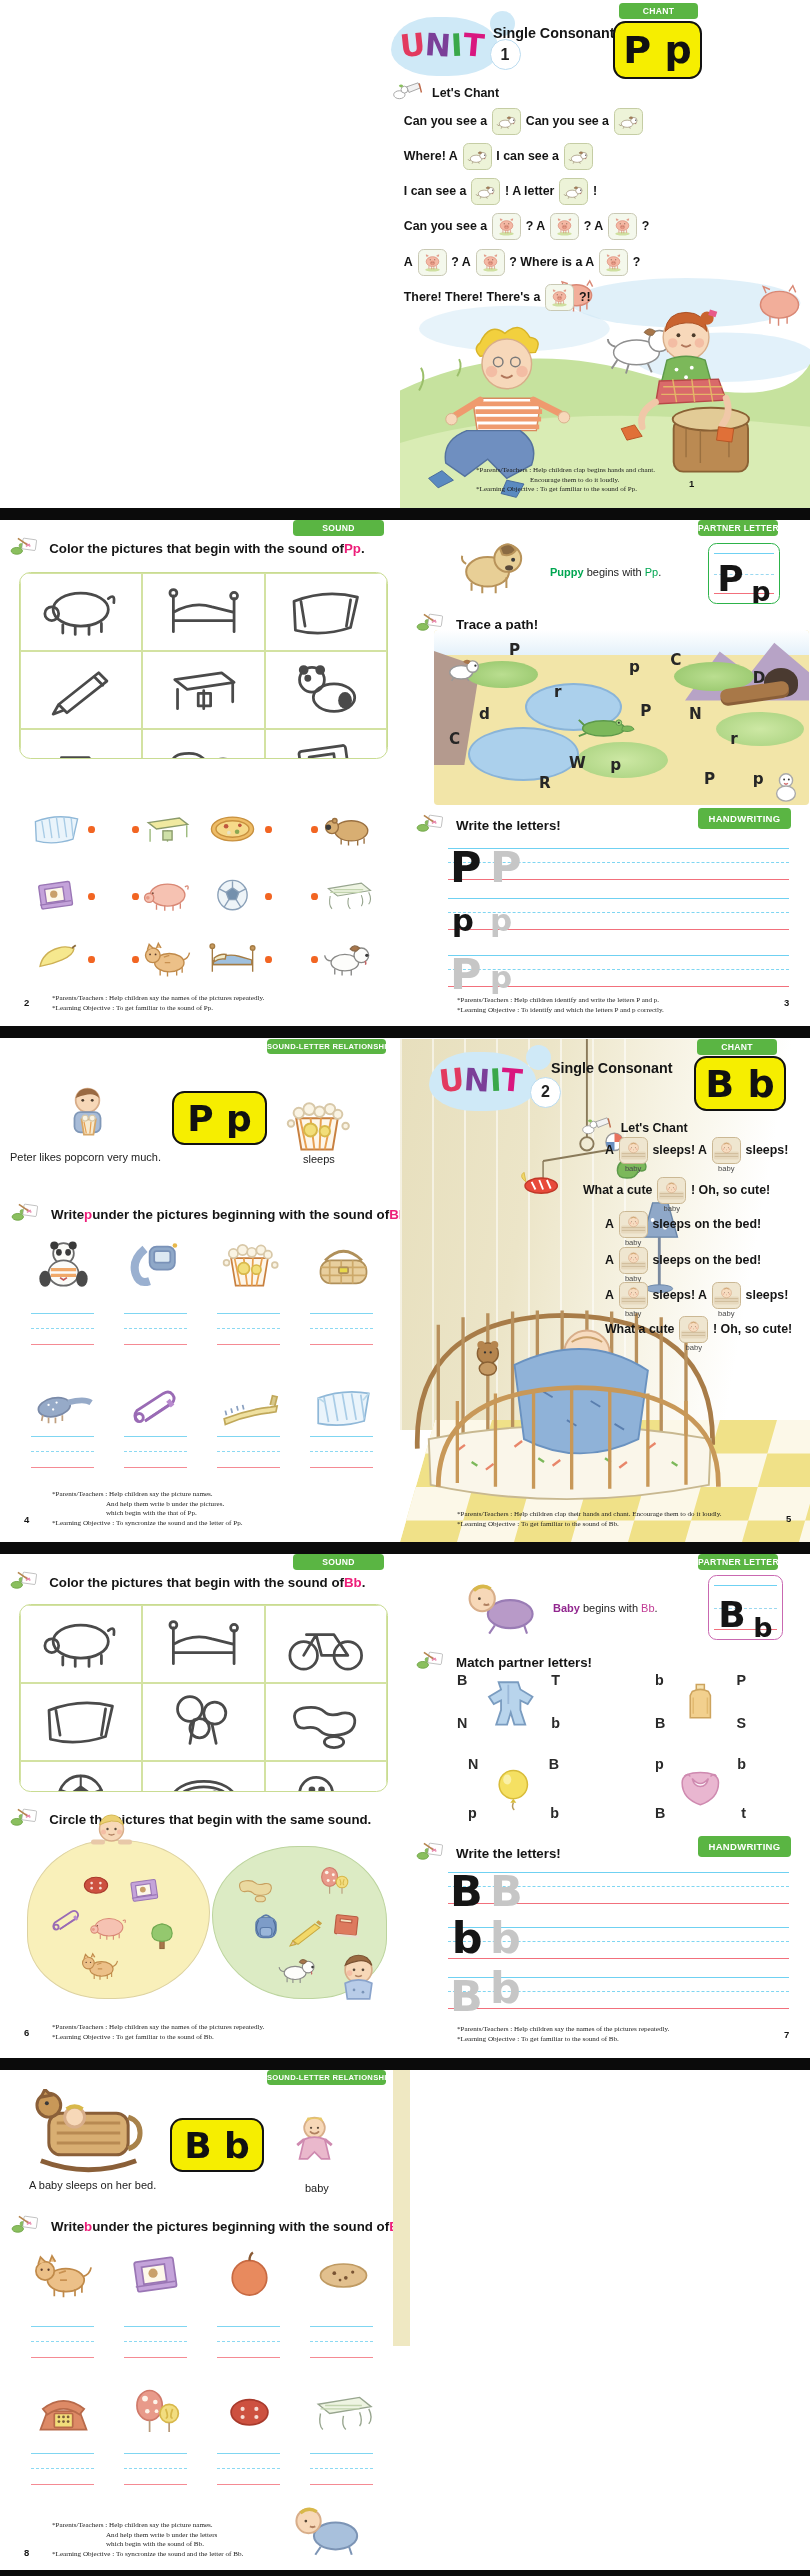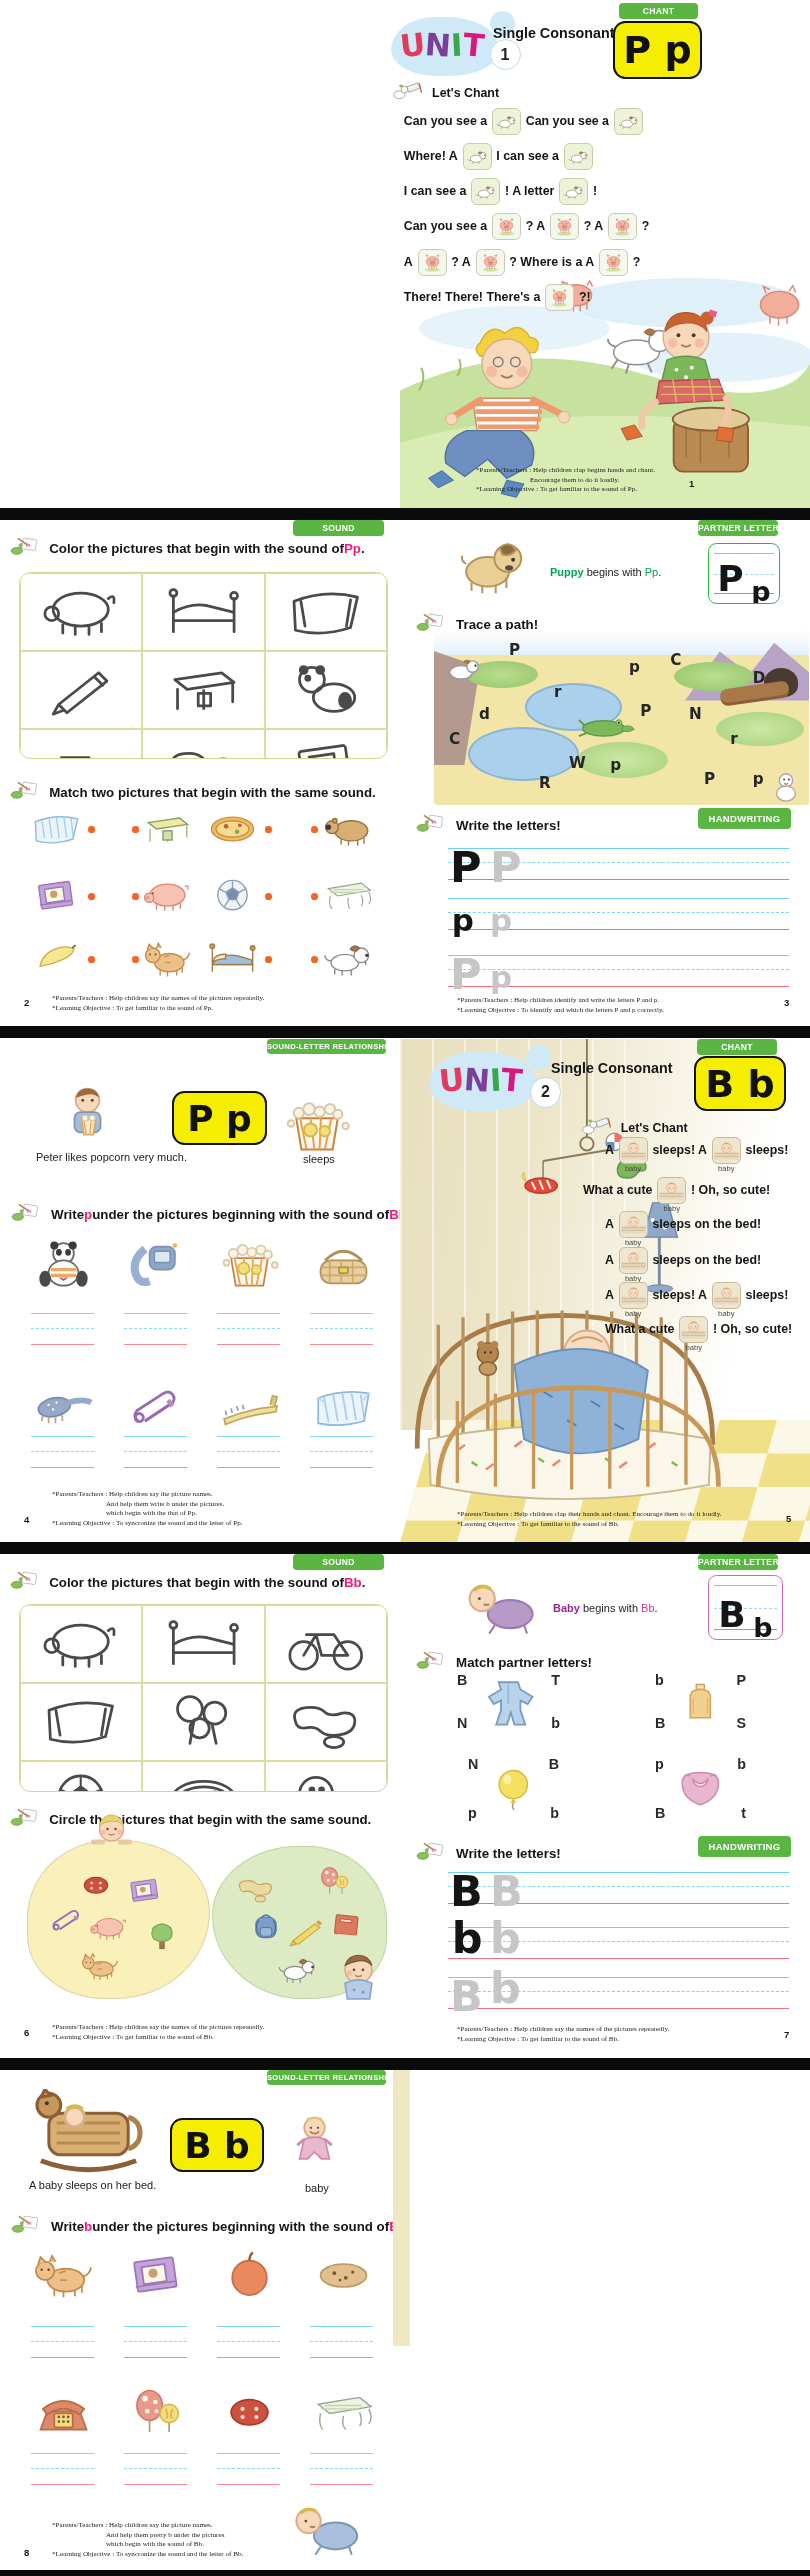--- a/index.html
+++ b/index.html
@@ -474,32 +474,20 @@
       <div class="cell">
           <svg viewBox="0 0 60 44" xmlns="http://www.w3.org/2000/svg">
             <g fill="none" stroke="#4a4a4a" stroke-width="2" stroke-linecap="round" stroke-linejoin="round">
               <rect x="12" y="8" width="34" height="26" rx="2" transform="rotate(-8 30 21)"></rect>
               <rect x="19" y="13" width="18" height="14" transform="rotate(-8 30 21)"></rect>
               <path d="M11 32l34-5"></path>
             </g>
           </svg>
         </div>
     </div>
-    <div class="h" style="left:9.5px;top:259px">
-      <span class="exi"><svg viewBox="0 0 60 44" xmlns="http://www.w3.org/2000/svg">
-            <g>
-              <ellipse cx="12" cy="28" rx="10" ry="6" fill="#8abf5e" stroke="#6aa040" stroke-width="1.5"></ellipse>
-              <circle cx="20" cy="19" r="4" fill="#8abf5e" stroke="#6aa040"></circle>
-              <rect x="22" y="7" width="24" height="19" rx="2" fill="#fff" stroke="#999" transform="rotate(8 34 16)"></rect>
-              <path d="M27 14l9 6M28 20l7-4" stroke="#e88aae" stroke-width="2.5"></path>
-              <path d="M14 6l16 11" stroke="#b5854e" stroke-width="3"></path>
-            </g>
-          </svg></span>
-      <span>Match two pictures that begin with the same sound.</span>
-    </div>
     <div class="m2row" style="top:287px">
       <div class="mitem" style="left:29px;top:0;width:55px;height:44px"><svg viewBox="0 0 60 44" xmlns="http://www.w3.org/2000/svg">
             <g stroke="#8fb8d8" stroke-width="1.5">
               <path d="M7 14q23-9 46-3l-5 22q-21 7-40 2z" fill="#eaf4fb"></path>
               <path d="M14 13l3 19M22 11l3 21M30 10l3 22M38 9l3 22M46 10l2 20" fill="none" stroke="#a9cce6"></path>
             </g>
           </svg></div>
       <div class="mdot" style="left:88px;top:19px"></div>
       <div class="mdot" style="left:132px;top:19px"></div>
       <div class="mitem" style="left:140px;top:0;width:55px;height:44px"><svg viewBox="0 0 60 44" xmlns="http://www.w3.org/2000/svg">
@@ -774,21 +762,21 @@
                 <circle cx="16" cy="12" r="4"></circle>
                 <circle cx="24" cy="9" r="4.5"></circle>
                 <circle cx="32" cy="11" r="4"></circle>
                 <circle cx="40" cy="9" r="4"></circle>
                 <circle cx="46" cy="13" r="3.5"></circle>
                 <circle cx="10" cy="20" r="2.5"></circle>
                 <circle cx="52" cy="22" r="2.5"></circle>
               </g>
             </g>
           </svg></span></div>
-    <div class="sent" style="left:36px;top:112px">Peter likes popcorn very much.</div>
+    <div class="sent" style="left:10px;top:112px">Peter likes popcorn very much.</div>
     <div class="sent" style="left:303px;top:114px">sleeps</div>
     <div class="h" style="left:11.4px;top:162px">
       <span class="exi"><svg viewBox="0 0 60 44" xmlns="http://www.w3.org/2000/svg">
             <g>
               <ellipse cx="12" cy="28" rx="10" ry="6" fill="#8abf5e" stroke="#6aa040" stroke-width="1.5"></ellipse>
               <circle cx="20" cy="19" r="4" fill="#8abf5e" stroke="#6aa040"></circle>
               <rect x="22" y="7" width="24" height="19" rx="2" fill="#fff" stroke="#999" transform="rotate(8 34 16)"></rect>
               <path d="M27 14l9 6M28 20l7-4" stroke="#e88aae" stroke-width="2.5"></path>
               <path d="M14 6l16 11" stroke="#b5854e" stroke-width="3"></path>
             </g>
@@ -1711,21 +1699,21 @@
         <i class="m"></i>
         <i class="b"></i>
       </div>
     <div class="wl" style="left:310px;top:383px">
         <i class="t"></i>
         <i class="m"></i>
         <i class="b"></i>
       </div>
     <div class="foot" style="left:52px;top:451px;width:286px">
       <div>*Parents/Teachers : Help children say the picture names.</div>
-      <div class="ind">And help them pretty b under the pictures</div>
+      <div class="ind">And help them write b under the letters</div>
       <div class="ind">which begin with the sound of Bb.</div>
       <div>*Learning Objective : To syncronize the sound and the letter of Bb.</div>
     </div>
     <div class="pn" style="left:24px;top:477px">8</div>
     <div class="abs illu" style="left:291px;top:427px;width:81px;height:67px"><span><svg viewBox="0 0 60 44" xmlns="http://www.w3.org/2000/svg">
             <g stroke="#7c94b5" stroke-width="1.5">
               <ellipse cx="33" cy="26" rx="16" ry="10" fill="#a8c0dc"></ellipse>
               <circle cx="13" cy="15" r="9" fill="#f7d8b8" stroke="#d8ae8a"></circle>
               <path d="M7 9q6-5 12-1" stroke="#d8b84a" fill="none" stroke-width="2.5"></path>
               <circle cx="11" cy="15" r="1" fill="#5a4a3a" stroke="none"></circle>

